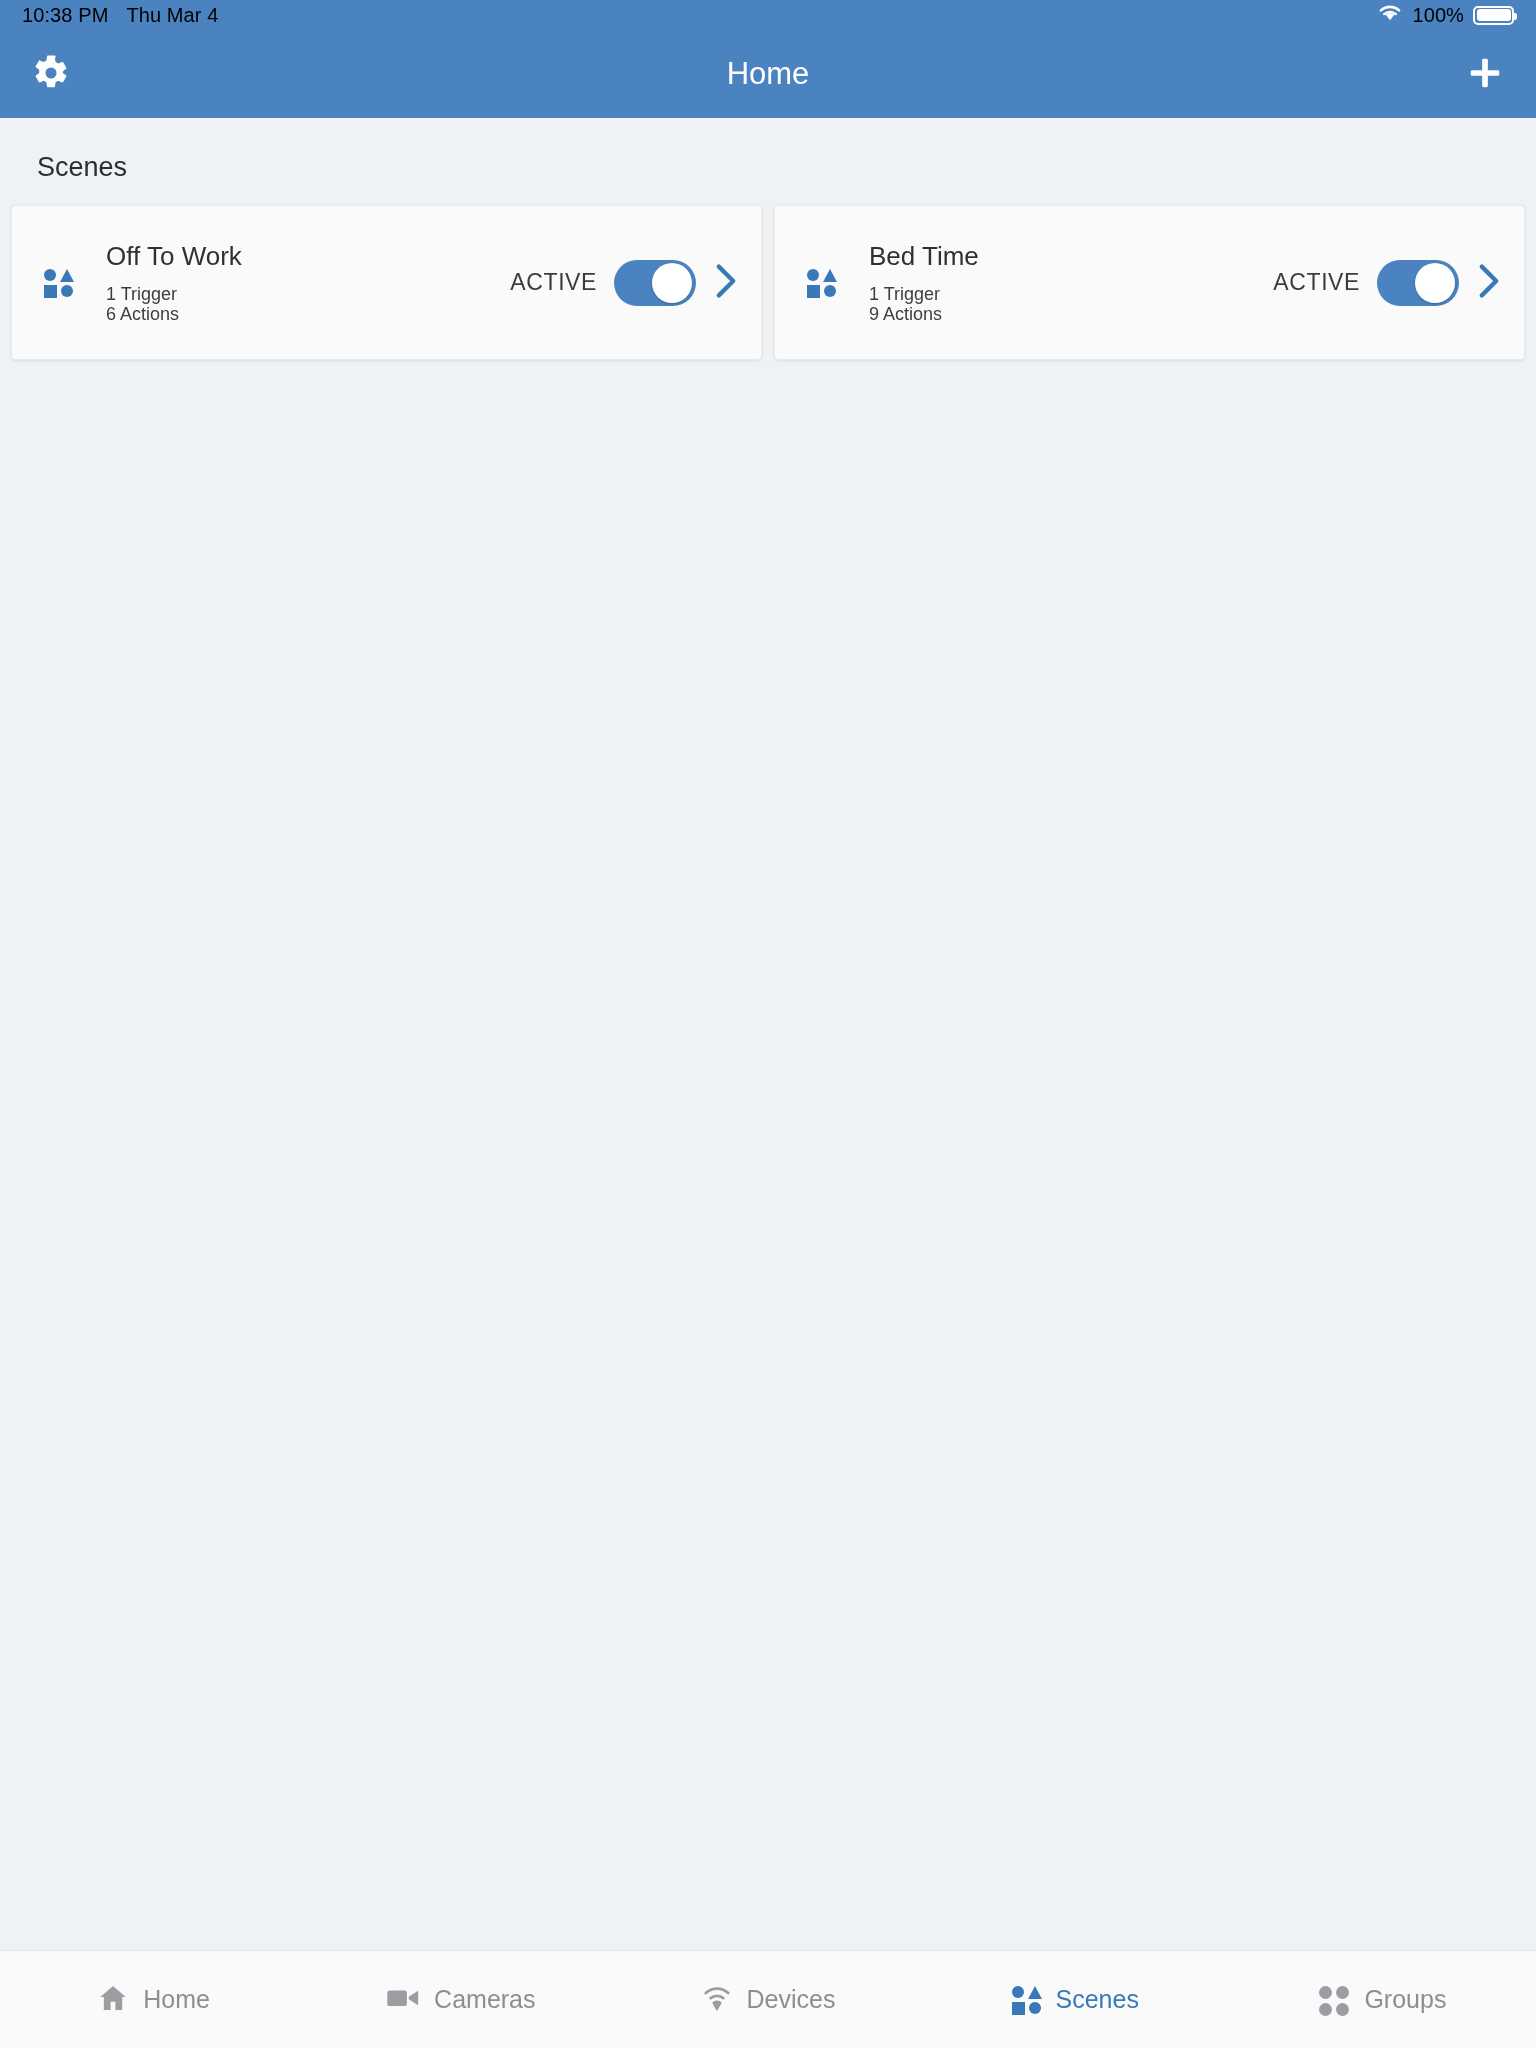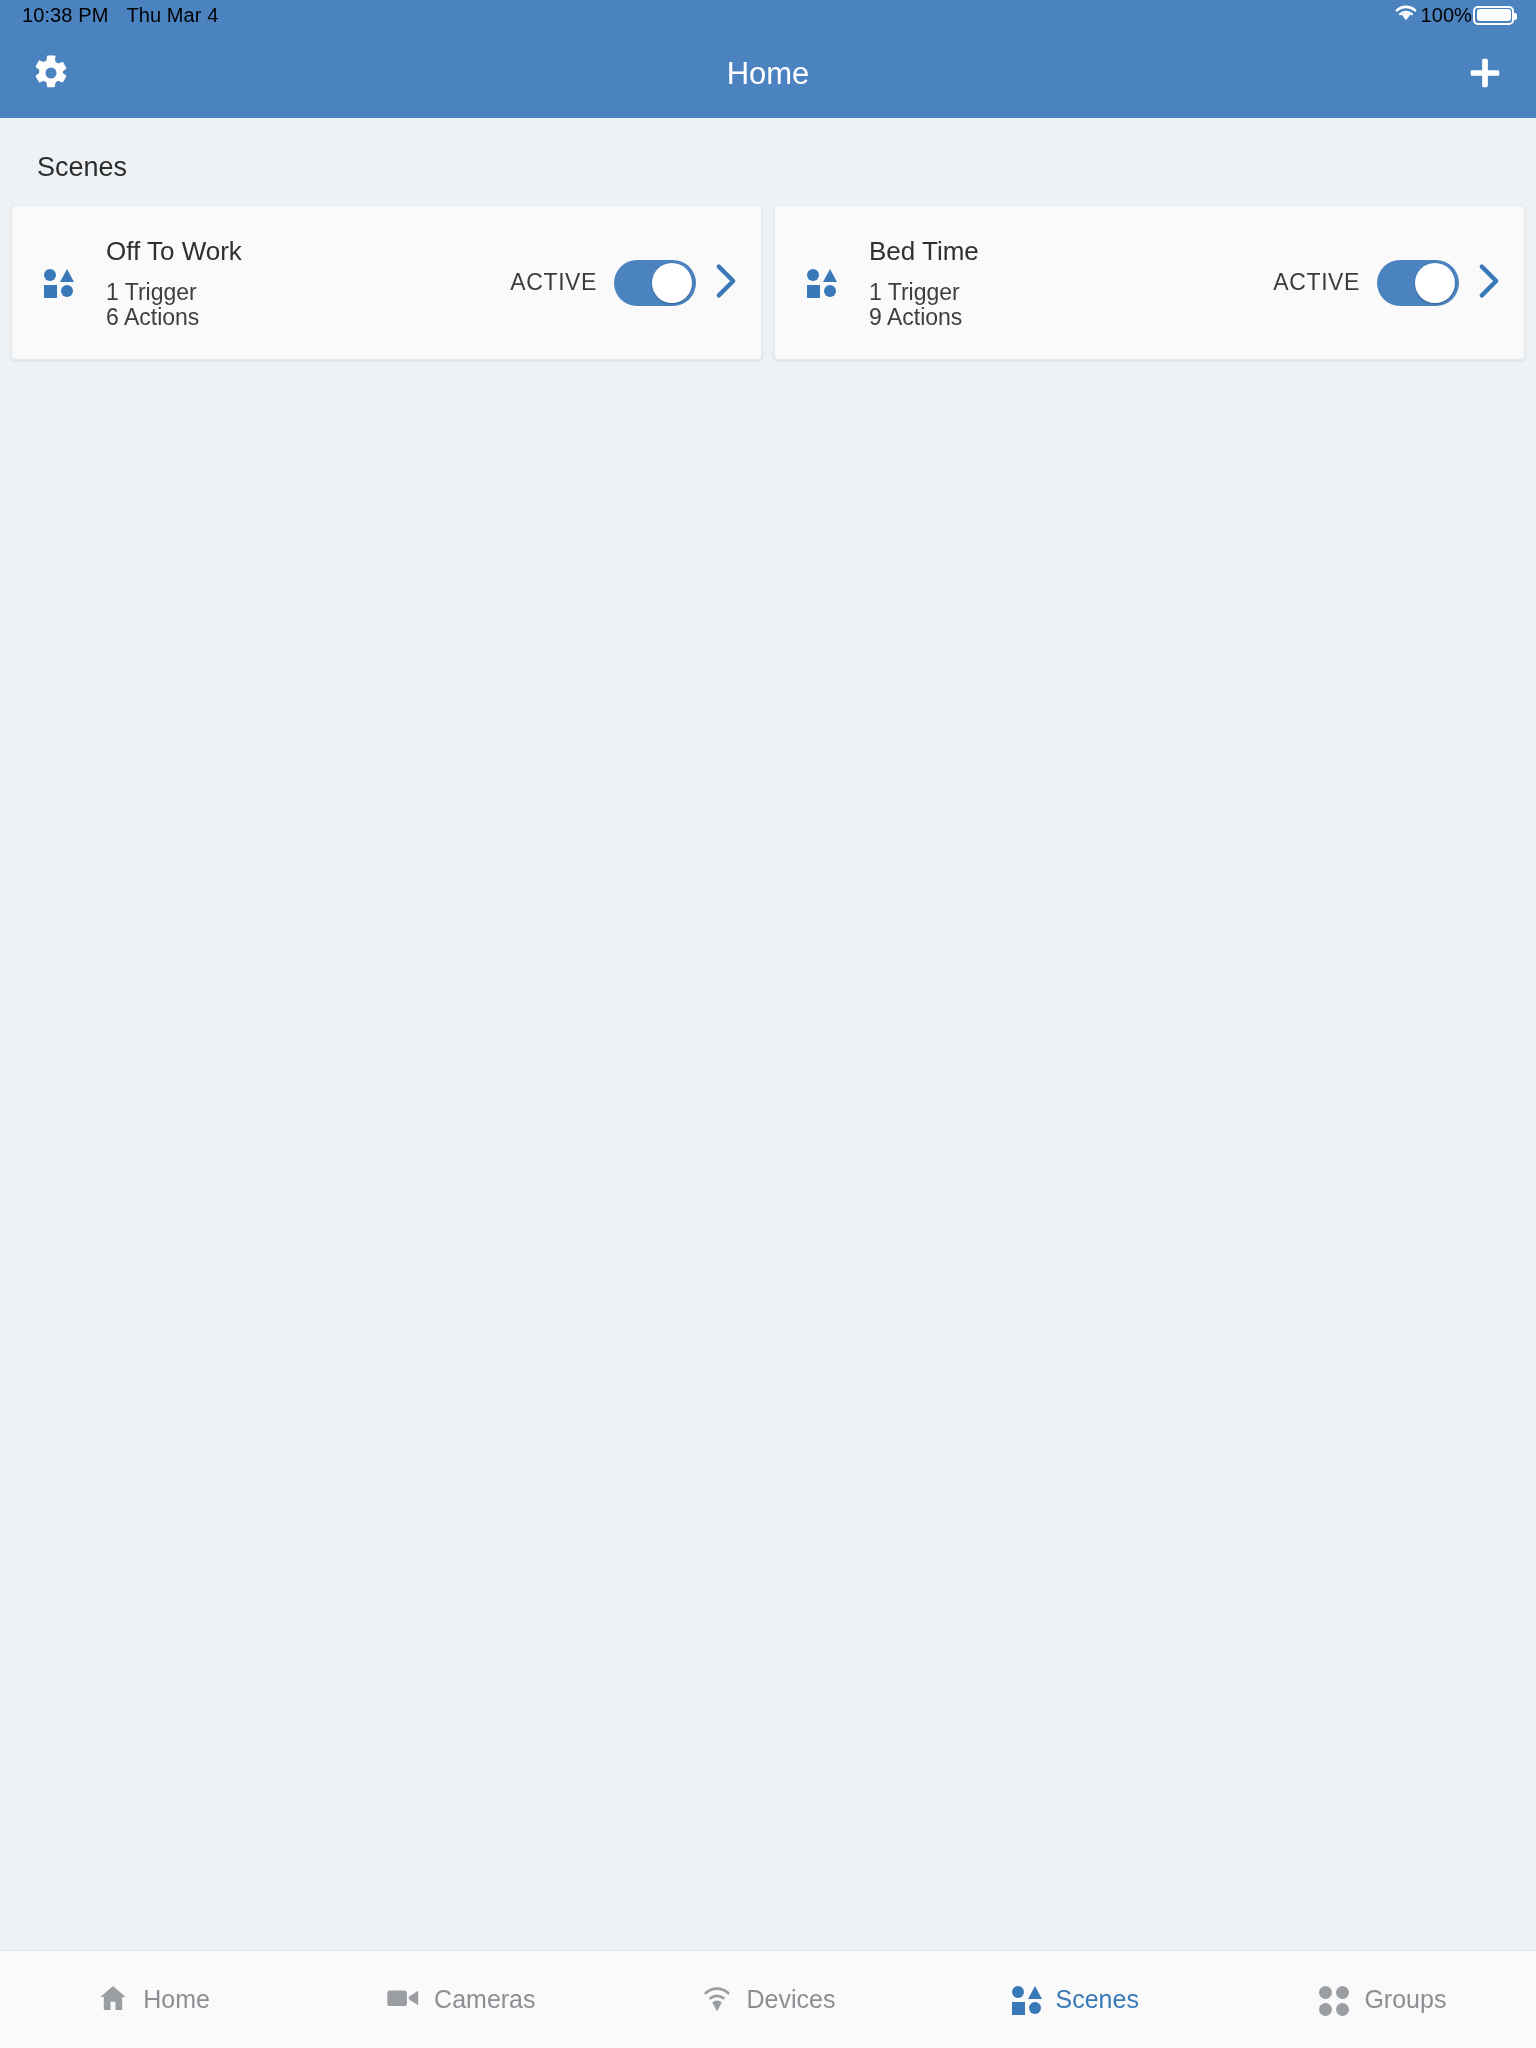--- a/index.html
+++ b/index.html
@@ -19,21 +19,21 @@
     height: 30px;
     background: #4a83bf;
     display: flex;
     align-items: center;
     padding: 0 22px;
     color: #000000;
     font-size: 20px;
     letter-spacing: 0.1px;
   }
   .status-left { display: flex; align-items: center; gap: 18px; }
-  .status-right { margin-left: auto; display: flex; align-items: center; gap: 1px; }
+  .status-right { margin-left: auto; display: flex; align-items: center; gap: 9px; }
   .wifi-icon { display: block; }
   .battery {
     width: 41px; height: 19px;
     border: 2px solid #ffffff;
     border-radius: 5px;
     position: relative;
     display: block;
   }
   .battery::after {
     content: "";
@@ -122,21 +122,21 @@
   .scene-texts {
     margin-left: 16px;
     flex: none;
   }
   .scene-name {
     font-size: 26px;
     color: #2f3032;
     margin-bottom: 13px;
   }
   .scene-meta {
-    font-size: 23px;
+    font-size: 18px;
     color: #3c3f42;
     line-height: 1.07;
   }
   .scene-right {
     margin-left: auto;
     display: flex;
     align-items: center;
     gap: 17px;
   }
   .active-label {

